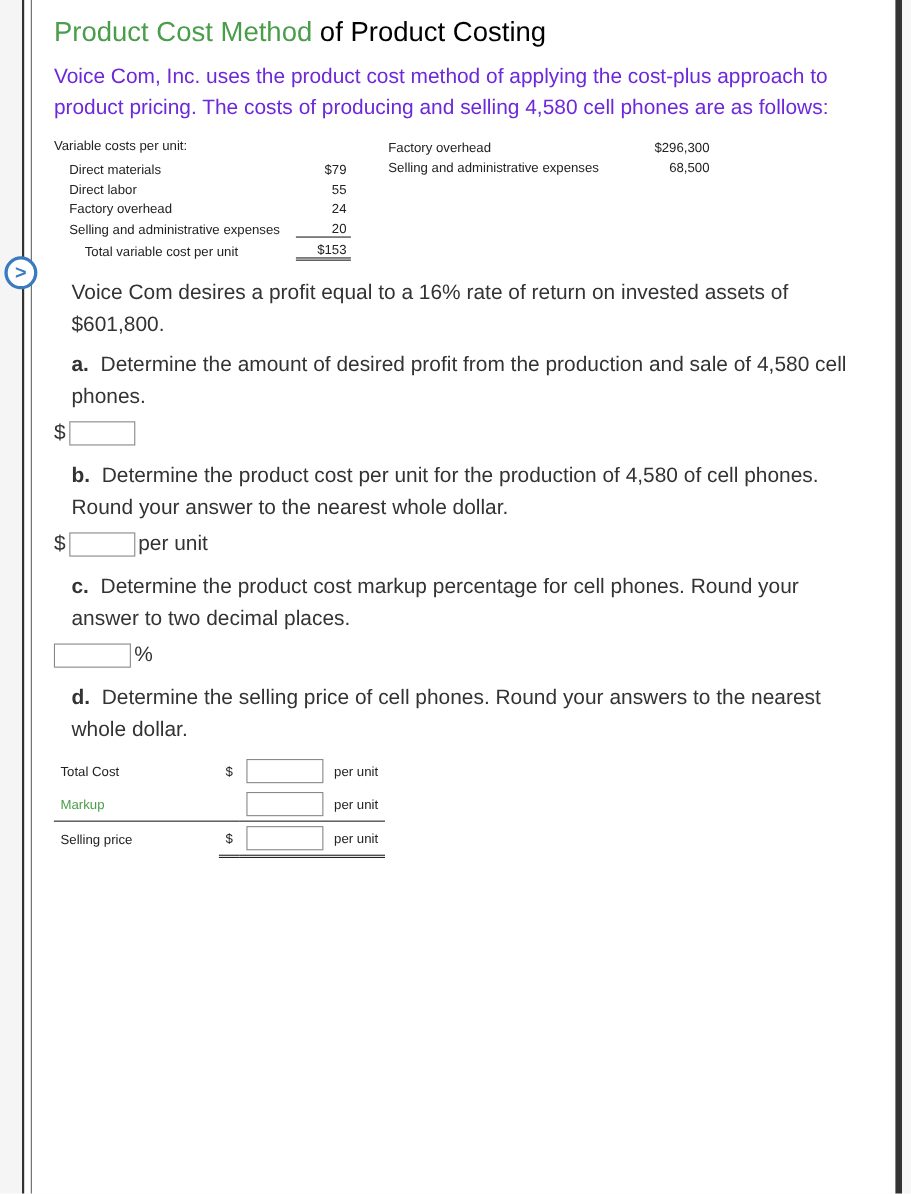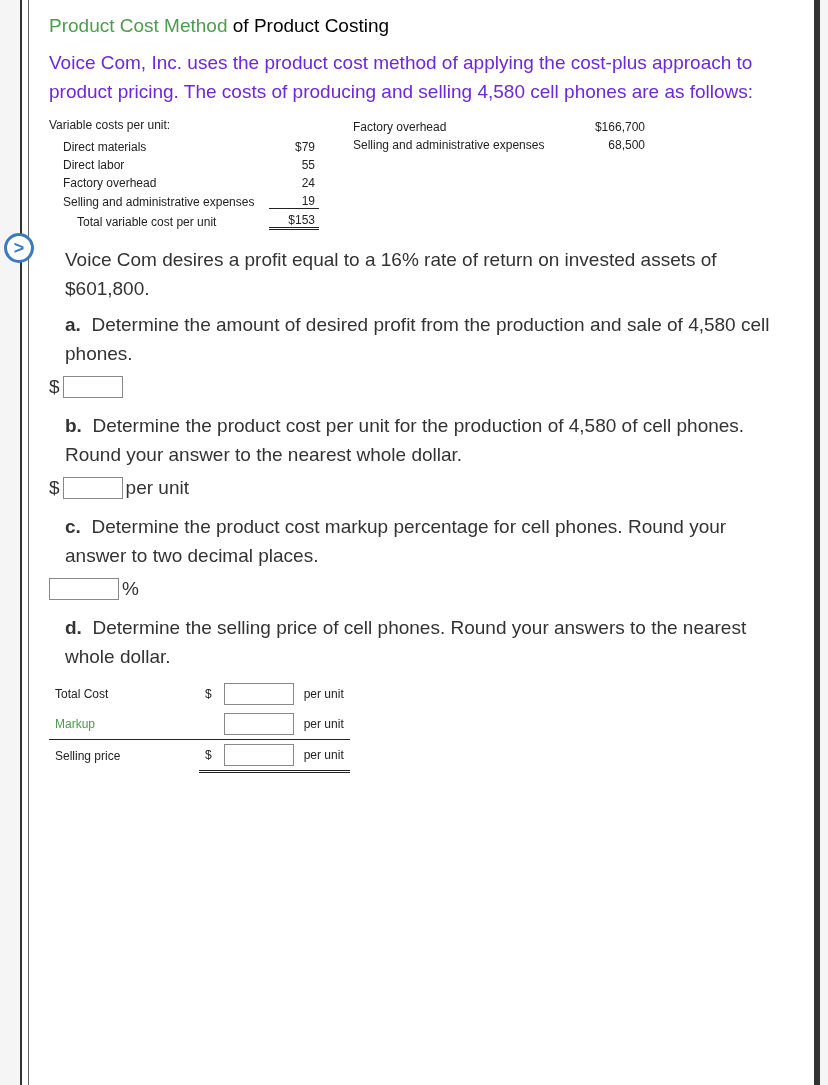--- a/index.html
+++ b/index.html
@@ -25,21 +25,21 @@
       position: absolute;
       left: 6px;
       right: 0;
       top: 0;
       bottom: 0;
       border-left: 1px solid #666;
       padding: 10px 20px 20px 20px;
       overflow: hidden;
     }
     .title-line {
-      font-size: 19px;
+      font-size: 25px;
       margin: 5px 0 12px 0;
     }
     .green-link { color: #4a9d4a; }
     .intro {
       font-size: 19px;
       color: #6d28d9;
       line-height: 1.5;
       margin-bottom: 12px;
     }
     .table-container {
@@ -145,32 +145,32 @@
         <div class="row">
           <div class="label">Direct labor</div>
           <div class="val">55</div>
         </div>
         <div class="row">
           <div class="label">Factory overhead</div>
           <div class="val">24</div>
         </div>
         <div class="row">
           <div class="label">Selling and administrative expenses</div>
-          <div class="val underline-val">19</div>
+          <div class="val underline-val">20</div>
         </div>
         <div class="row total-row">
           <div class="label">Total variable cost per unit</div>
           <div class="val dbl-underline">$153</div>
         </div>
       </div>
 
       <div class="tcol">
         <div class="row fixed-row">
           <div class="label">Factory overhead</div>
-          <div class="val">$166,700</div>
+          <div class="val">$296,300</div>
         </div>
         <div class="row fixed-row">
           <div class="label">Selling and administrative expenses</div>
           <div class="val">68,500</div>
         </div>
       </div>
     </div>
 
     <div class="body-text">Voice Com desires a profit equal to a 16% rate of return on invested assets of $601,800.</div>
 

